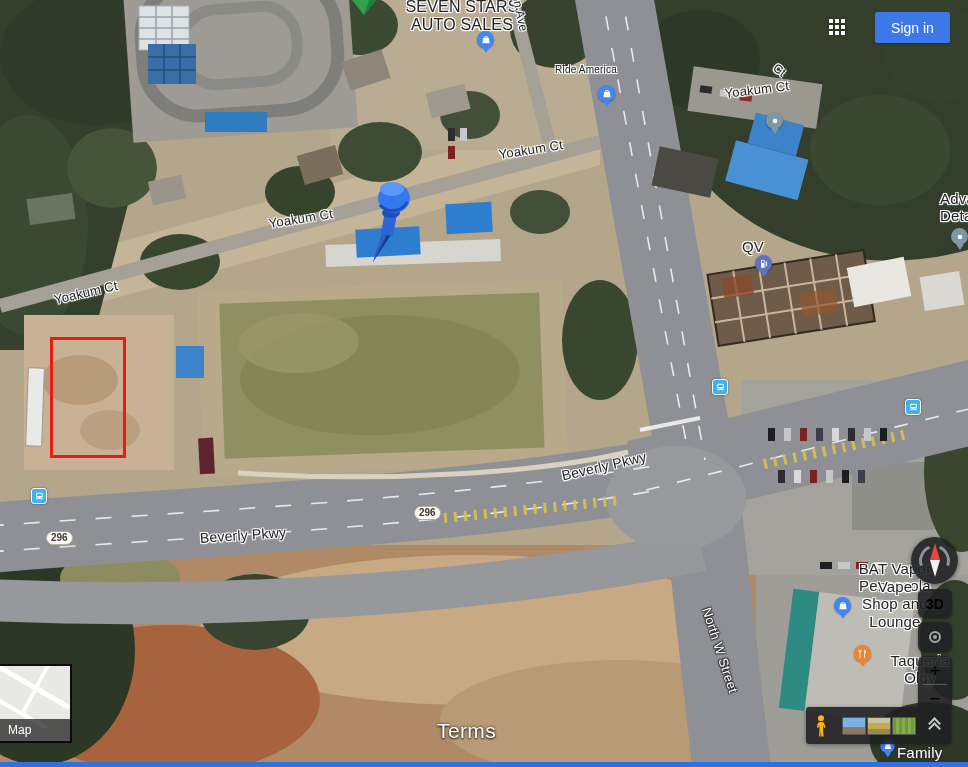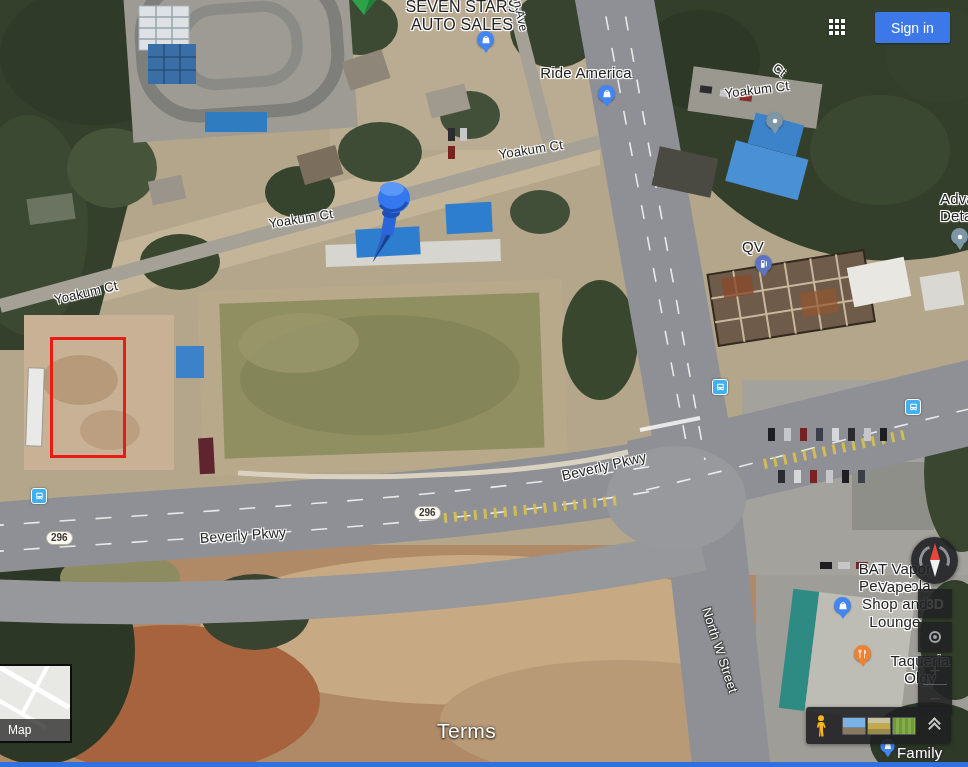--- a/index.html
+++ b/index.html
@@ -34,21 +34,21 @@
 
   
   #apps-grid{position:absolute;left:829px;top:19px;display:grid;grid-template-columns:repeat(3,4px);
     grid-gap:2px;z-index:10;cursor:pointer;}
   #apps-grid i{width:4px;height:4px;background:#fff;box-shadow:0 0 2px rgba(0,0,0,.6);}
   #signin{position:absolute;left:866px;top:12px;width:75px;height:31px;background:#3c78e8;color:#fff;
     font-size:14px;font-weight:500;border-radius:2px;display:flex;align-items:center;justify-content:center;
     z-index:10;cursor:pointer;box-shadow:0 1px 2px rgba(0,0,0,.35);margin-left:9px;}
 
   
-  .ctl{position:absolute;background:rgba(33,34,36,.9);color:#404040;border-radius:0;
+  .ctl{position:absolute;background:rgba(33,34,36,.9);color:#000000;border-radius:6px;
     display:flex;align-items:center;justify-content:center;z-index:10;cursor:pointer;
     box-shadow:0 1px 3px rgba(0,0,0,.4);}
   #compass{position:absolute;left:911px;top:537px;width:47px;height:47px;border-radius:50%;
     background:rgba(32,33,36,.9);z-index:10;cursor:pointer;box-shadow:0 1px 4px rgba(0,0,0,.45);}
   #compass .arc{position:absolute;left:8px;top:8px;width:31px;height:31px;border-radius:50%;border:3px solid transparent;}
   #compass .arc-l{border-left-color:#8f9399;transform:rotate(24deg);}
   #compass .arc-r{border-right-color:#8f9399;transform:rotate(-24deg);}
   #compass .needle-n{position:absolute;left:50%;top:6px;transform:translateX(-50%);width:0;height:0;
     border-left:5px solid transparent;border-right:5px solid transparent;border-bottom:17px solid #e8453c;}
   #compass .needle-s{position:absolute;left:50%;top:23px;transform:translateX(-50%);width:0;height:0;
@@ -294,21 +294,21 @@
       <span>Map</span>
     </div>
   </div>
 
   <div id="watermark">Terms</div>
 
 
   <div id="bottom-strip"></div>
 <div class="map-label" style="left: 462px; top: -2px; font-size: 16px; font-weight: 500; transform: translateX(-50%);">SEVEN STARS
 AUTO SALES</div>
-    <div class="map-label" style="left: 586px; top: 64px; font-size: 15px; font-weight: 500; transform: translateX(-50%);">Ride America</div>
+    <div class="map-label" style="left: 586px; top: 64px; font-size: 10px; font-weight: 500; transform: translateX(-50%);">Ride America</div>
     <div class="map-label" style="left: 757px; top: 83px; font-size: 13px; transform: translateX(-50%) rotate(-7deg);">Yoakum Ct</div>
     <div class="map-label" style="left: 779px; top: 64px; font-size: 12px; transform: translateX(-50%) rotate(38deg);">Ct</div>
     <div class="map-label" style="left: 519px; top: 6px; font-size: 12px; transform: translateX(-50%) rotate(78deg);">on Ave</div>
     <div class="map-label" style="left: 86px; top: 286px; font-size: 13px; transform: translateX(-50%) rotate(-13deg);">Yoakum Ct</div>
     <div class="map-label" style="left: 301px; top: 212px; font-size: 13px; transform: translateX(-50%) rotate(-9deg);">Yoakum Ct</div>
     <div class="map-label" style="left: 531px; top: 143px; font-size: 13px; transform: translateX(-50%) rotate(-9deg);">Yoakum Ct</div>
     <div class="map-label" style="left: 753px; top: 238px; font-size: 15px; font-weight: 500; transform: translateX(-50%);">QV</div>
     <div class="map-label left" style="left: 940px; top: 190px; font-size: 15px; font-weight: 500;">Adva
 Deta</div>
     <div class="map-label" style="left: 243px; top: 527px; font-size: 14px; font-weight: 500; transform: translateX(-50%) rotate(-4deg);">Beverly Pkwy</div>

